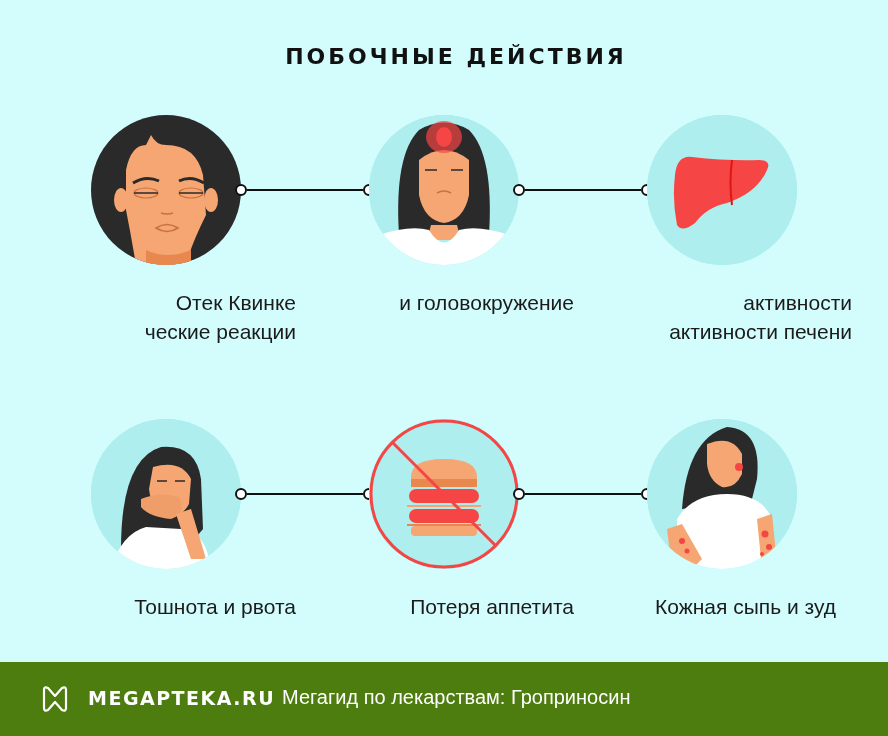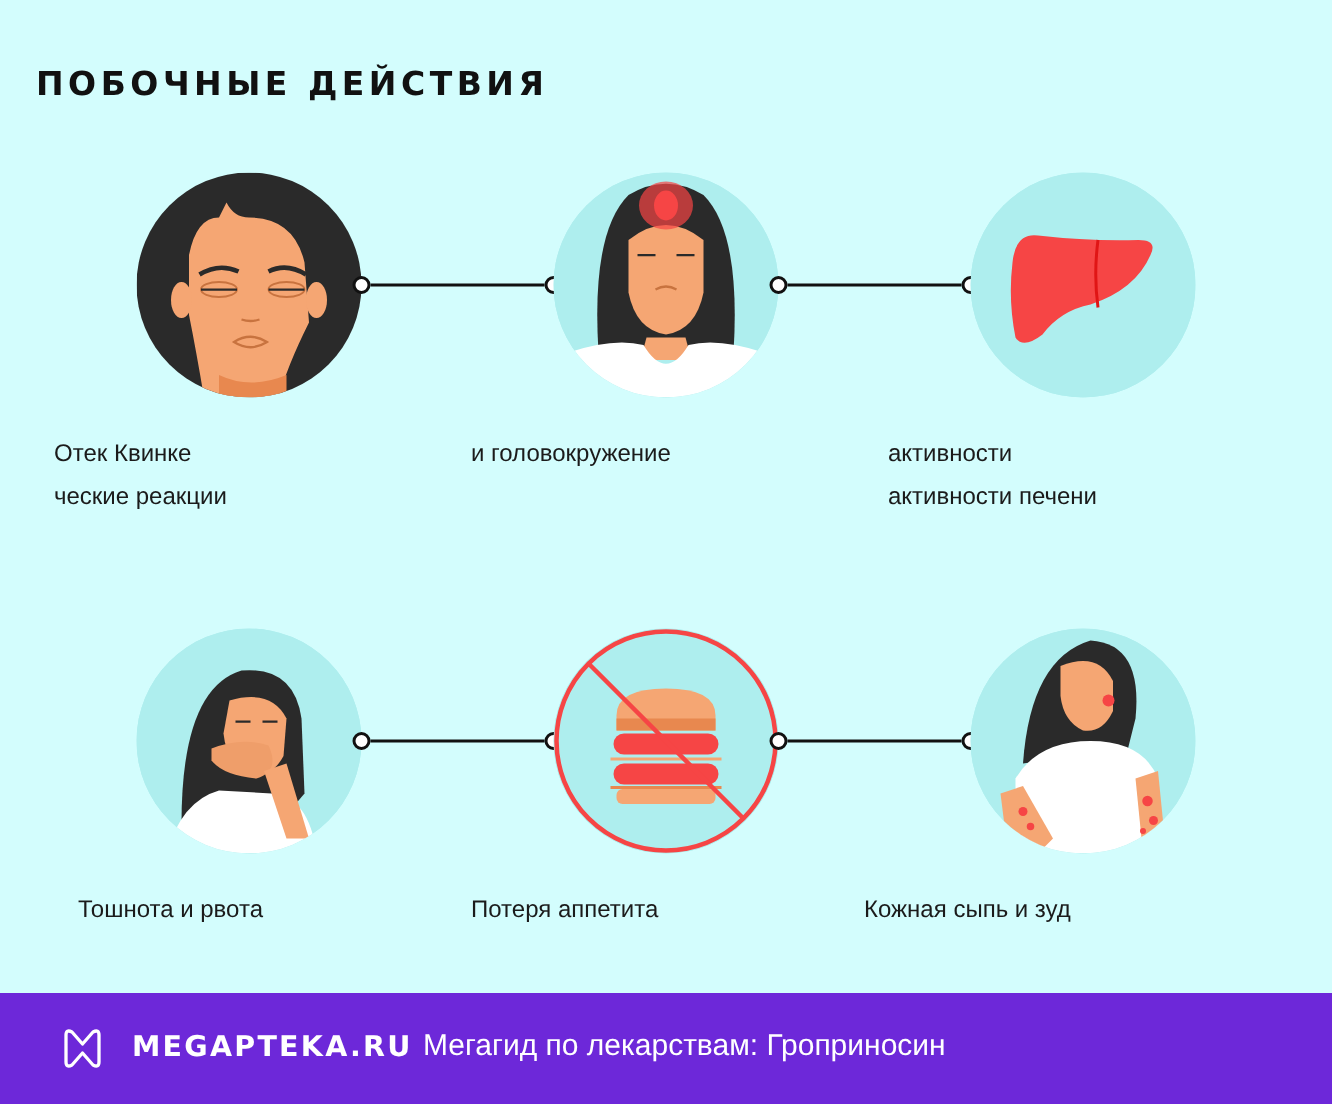--- a/index.html
+++ b/index.html
@@ -1,23 +1,23 @@
 <!DOCTYPE html>
 <html><head>
 <meta charset="utf-8">
 <style>
   * { margin: 0; padding: 0; box-sizing: border-box; }
   body { width: 888px; height: 736px; background: #d3fdfd; font-family: "Liberation Sans", sans-serif; position: relative; overflow: hidden; }
-  .title { position: absolute; top: 44px; left: 0; width: 888px; text-align: left; font-family: "DejaVu Sans", sans-serif; font-weight: bold; font-size: 22px; letter-spacing: 3px; color: #111; padding-left: 24px; }
+  .title { position: absolute; top: 44px; left: 0; width: 888px; text-align: center; font-family: "DejaVu Sans", sans-serif; font-weight: bold; font-size: 22px; letter-spacing: 3px; color: #111; padding-left: 24px; }
   .circle { position: absolute; width: 150px; height: 150px; border-radius: 50%; overflow: hidden; }
   .circle svg { width: 150px; height: 150px; display: block; }
   .line { position: absolute; height: 2px; background: #111; }
   .dot { position: absolute; width: 12px; height: 12px; border-radius: 50%; border: 2px solid #111; background: #fff; }
-  .label { position: absolute; width: 260px; text-align: left; font-size: 16px; line-height: 29px; color: #1b1b1b; }
-  .footer { position: absolute; left: 0; top: 662px; width: 888px; height: 74px; background: #6d28d9; }
+  .label { position: absolute; width: 260px; text-align: right; font-size: 21px; line-height: 29px; color: #1b1b1b; }
+  .footer { position: absolute; left: 0; top: 662px; width: 888px; height: 74px; background: #4d7c0f; }
   .logo-icon { position: absolute; left: 40px; top: 22px; width: 30px; height: 30px; }
   .brand { position: absolute; left: 88px; top: 25px; font-family: "DejaVu Sans", sans-serif; font-weight: bold; font-size: 19px; color: #fff; letter-spacing: 1.5px; }
   .footer-text { position: absolute; left: 282px; top: 24px; font-size: 20px; color: #fff; font-weight: normal; }
 </style>
 </head>
 <body>
 
 <div class="title">ПОБОЧНЫЕ ДЕЙСТВИЯ</div>
 
 <div class="circle" style="left:91px; top:115px;">
@@ -123,21 +123,21 @@
     <path d="M20 110 L35 105 L55 140 L45 150 L25 150 Z" fill="#f5a673"></path>
     <path d="M110 100 L125 95 L130 145 L115 150 Z" fill="#f5a673"></path>
     <circle cx="35" cy="122" r="3" fill="#f64545"></circle>
     <circle cx="40" cy="132" r="2.5" fill="#f64545"></circle>
     <circle cx="118" cy="115" r="3.5" fill="#f64545"></circle>
     <circle cx="122" cy="128" r="3" fill="#f64545"></circle>
     <circle cx="115" cy="135" r="2" fill="#f64545"></circle>
   </svg>
 </div>
 
-<div class="label" style="left:52px; top:592px;">
+<div class="label" style="left:36px; top:592px;">
   <div>Тошнота и рвота</div>
 </div>
 <div class="label" style="left:314px; top:592px;">
   <div>Потеря аппетита</div>
 </div>
 <div class="label" style="left:576px; top:592px;">
   <div>Кожная сыпь и зуд</div>
 </div>
 
 <div class="footer">

